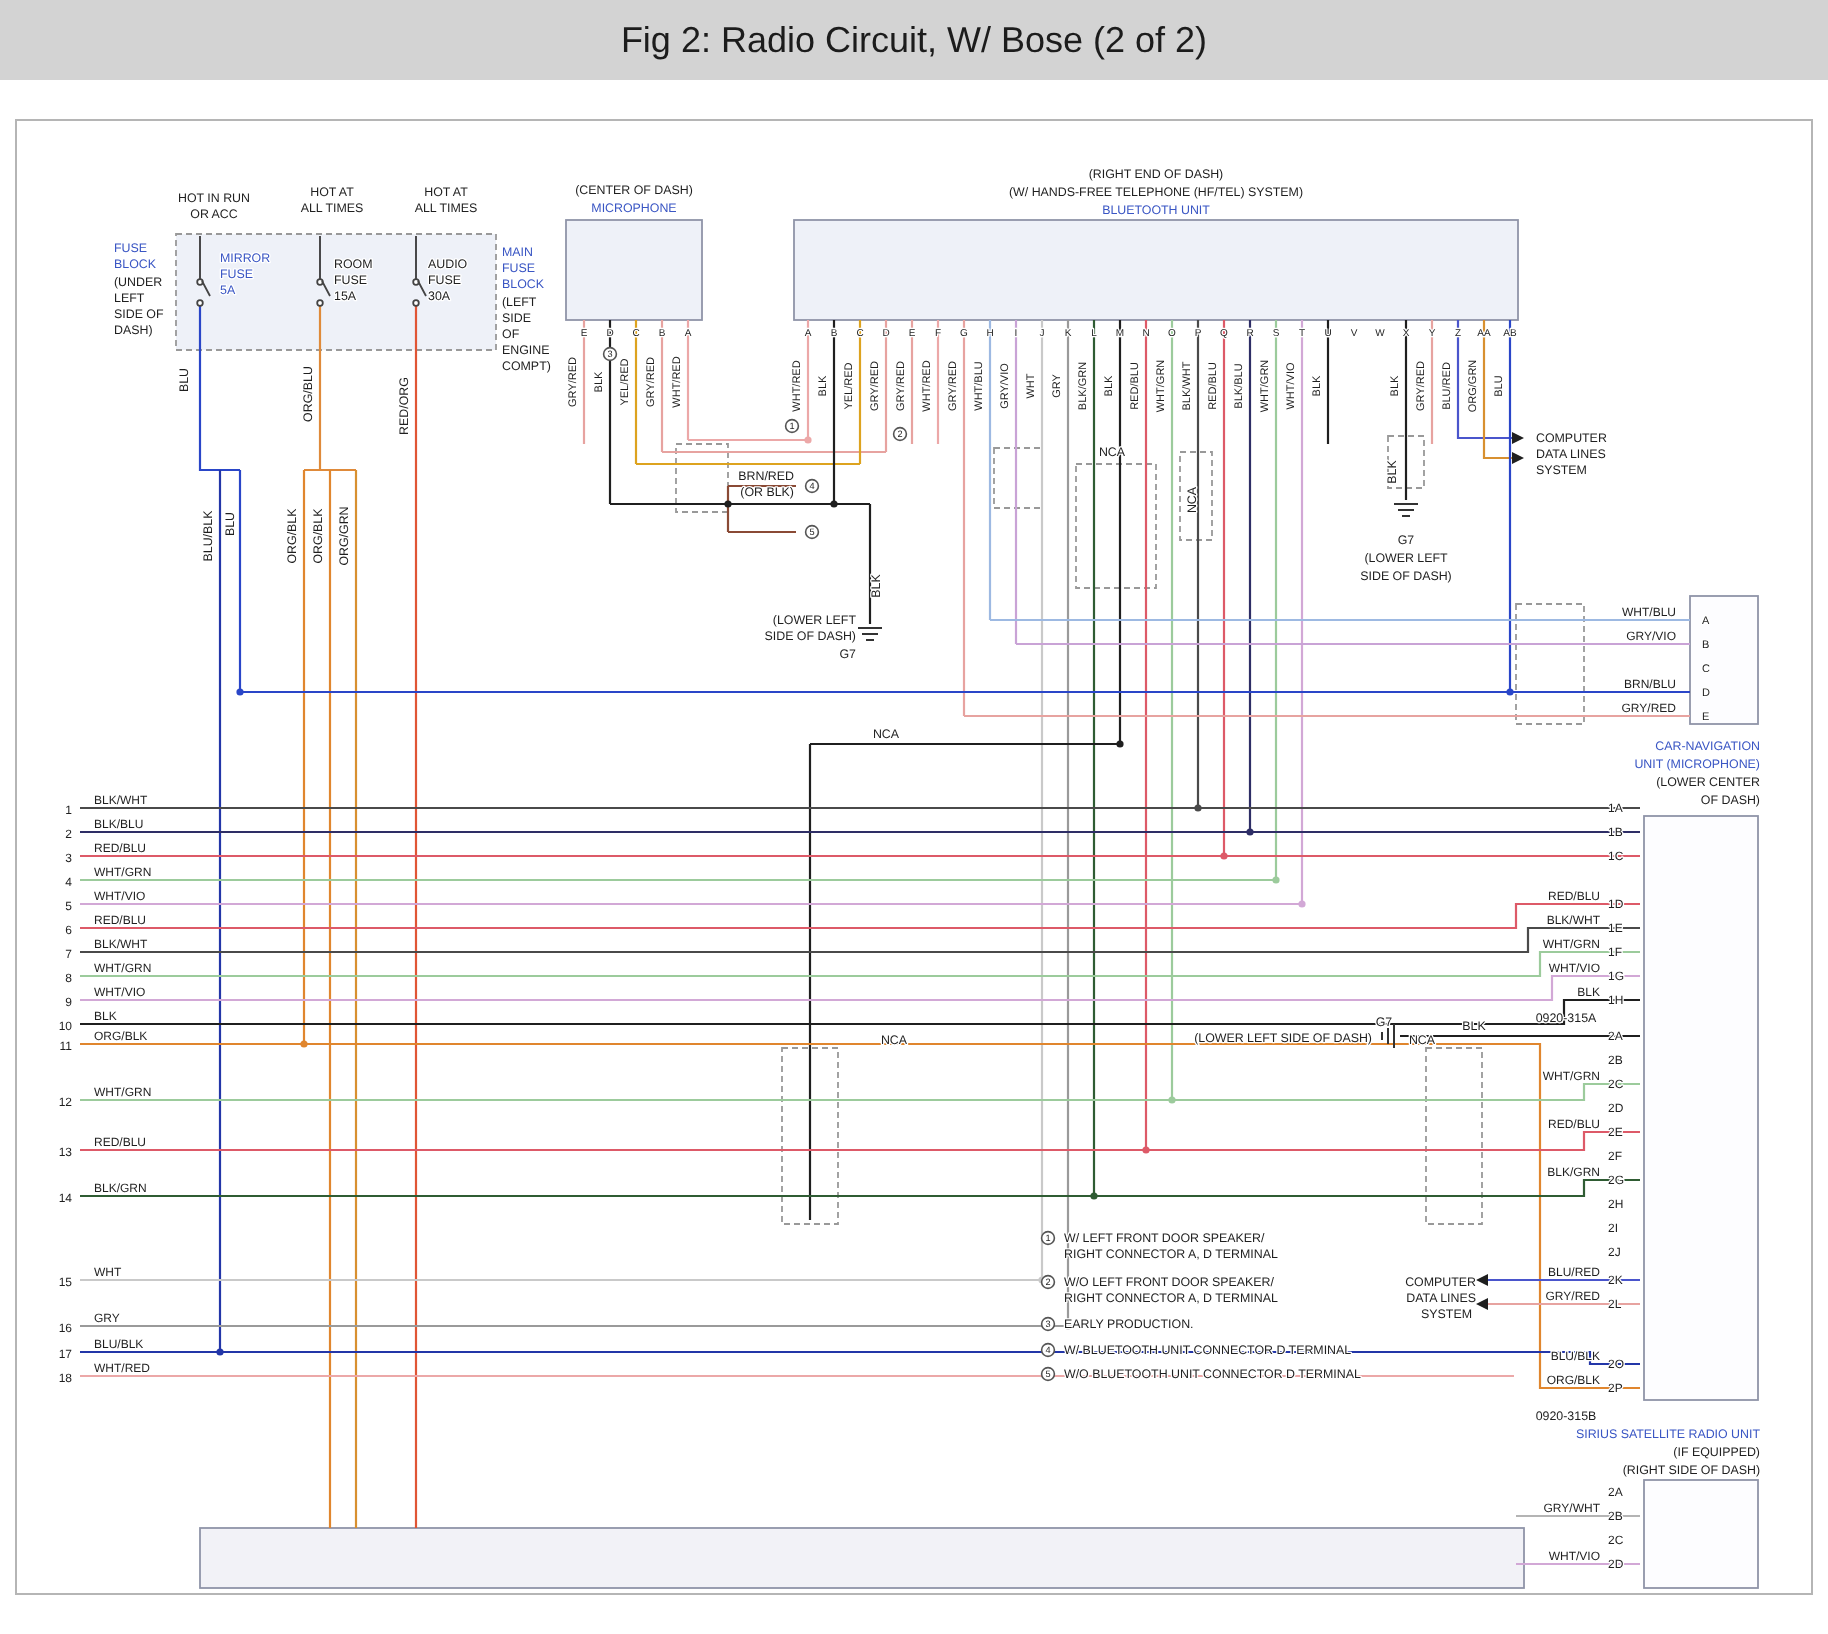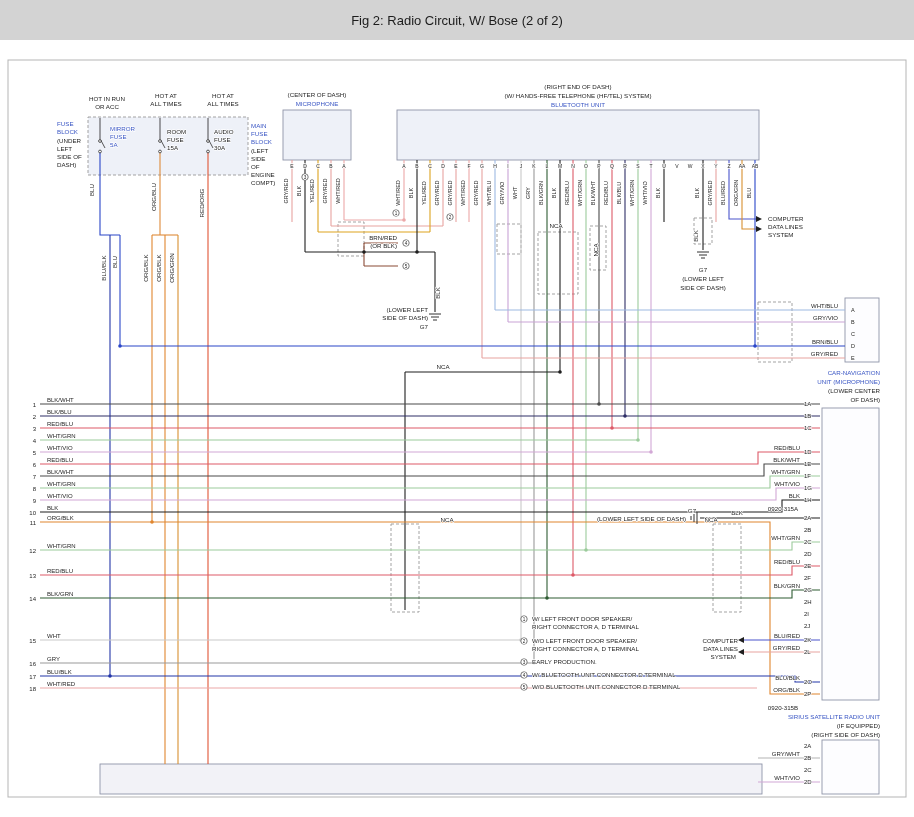--- a/index.html
+++ b/index.html
@@ -1,21 +1,21 @@
 <!DOCTYPE html>
 <html><head>
 <meta charset="utf-8">
 <style>
   html,body{margin:0;padding:0;background:#ffffff;}
   body{width:914px;height:817px;position:relative;overflow:hidden;
        font-family:"Liberation Sans","DejaVu Sans",sans-serif;}
   .titlebar{position:absolute;left:0;top:0;width:914px;height:40px;
        background:#d3d3d3;display:flex;align-items:center;justify-content:center;
        z-index:3;}
-  .titlebar span{font-size:13px;color:#1c1c1c;}
+  .titlebar span{font-size:18px;color:#1c1c1c;}
   svg{position:absolute;left:0;top:0;}
   svg text{font-family:"Liberation Sans","DejaVu Sans",sans-serif;}
 </style>
 </head>
 <body>
 
 <div class="titlebar">
   <span>Fig 2: Radio Circuit, W/ Bose (2 of 2)</span>
 </div>
 

